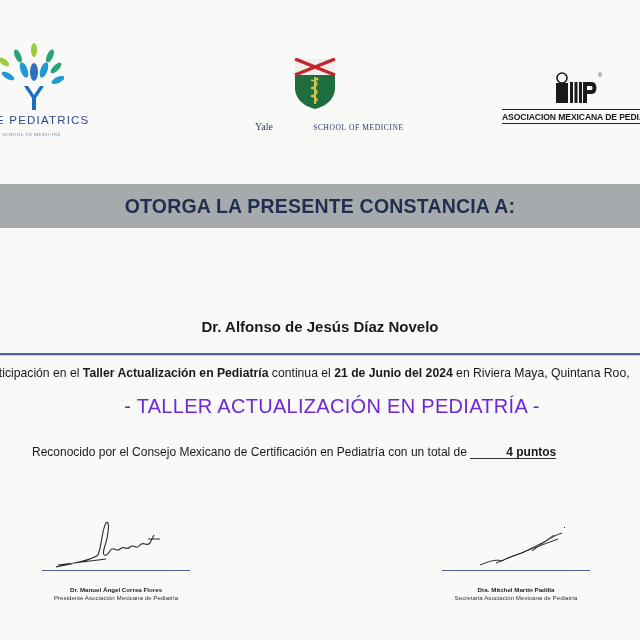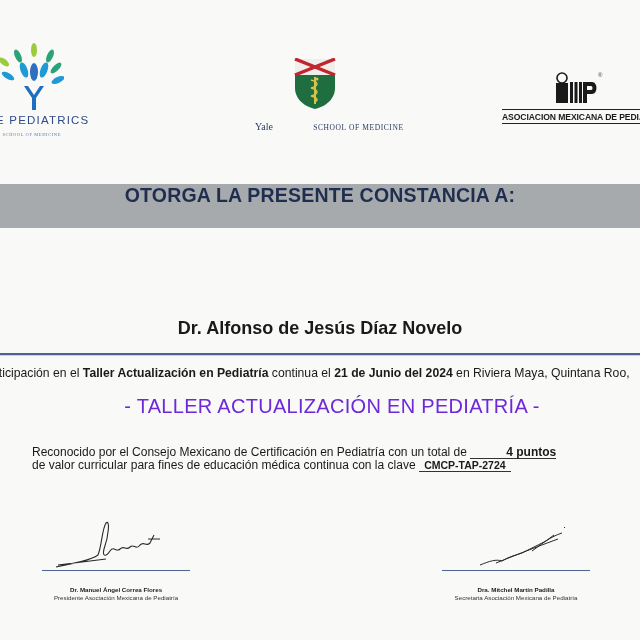--- a/index.html
+++ b/index.html
@@ -45,29 +45,29 @@
   .logo-right .label {
     position: absolute; left: 2px; top: 42px; white-space: nowrap;
     font-size: 8.6px; font-weight: bold; color: #1a1a1a; letter-spacing: -0.1px;
   }
   .logo-right .rule-top { position: absolute; left: 2px; top: 39px; width: 140px; height: 1px; background: #222; }
   .logo-right .rule-bot { position: absolute; left: 2px; top: 53px; width: 140px; height: 1px; background: #222; }
 
   
   .banner {
     left: 0; top: 184px; width: 640px; height: 44px; background: #a7aaad;
-    display: flex; justify-content: center;
+    display: flex; align-items: center; justify-content: center;
   }
   .banner span {
     font-size: 19.5px; font-weight: bold; color: #1f2d4f; letter-spacing: 0.2px;
   }
 
   .recipient {
     left: 0; top: 318px; width: 640px; text-align: center;
-    font-size: 18px; font-weight: bold; color: #1a1a1a;
+    font-size: 15px; font-weight: bold; color: #1a1a1a;
   }
   .divider {
     left: 0; top: 353px; width: 640px; height: 2px; background: #4f6390;
   }
   .divider2 {
     left: 0; top: 355px; width: 640px; height: 1px; background: #c9cfdc;
   }
   .participation {
     left: -12px; top: 366px; white-space: nowrap;
     font-size: 12.2px; color: #1a1a1a;
@@ -161,21 +161,20 @@
 <div class="abs recipient">Dr. Alfonso de Jesús Díaz Novelo</div>
 <div class="abs divider"></div>
 <div class="abs divider2"></div>
 
 <div class="abs participation"><span>articipación en el </span><b>Taller Actualización en Pediatría</b><span> continua el </span><b>21 de Junio del 2024</b><span> en Riviera Maya, Quintana Roo,</span></div>
 
 <div class="abs course-title">- TALLER ACTUALIZACIÓN EN PEDIATRÍA -</div>
 
 <div class="abs recognition">
   <div><span>Reconocido por el Consejo Mexicano de Certificación en Pediatría con un total de </span><span class="fill points">4 puntos</span></div>
-  <div><span>de valor curricular para fines de educación médica continua con la clave </span><span class="fill key">CMCP-TAP-2724</span></div>
 </div>
 
 <div class="abs sig sig-left">
   <svg class="scribble" width="160" height="60" viewBox="0 0 160 60">
     <path d="M20 52 C40 48 55 45 62 40 C66 30 66 14 70 8 C74 4 73 20 68 34 C66 42 70 42 74 36 C78 30 80 38 84 34 C88 30 90 36 94 32 C98 28 100 36 104 30 C108 26 110 32 114 28 L118 20 M112 24 L124 24 M22 50 L70 44" stroke="#2a2a2a" stroke-width="1.1" fill="none"></path>
   </svg>
   <div class="line"></div>
   <div class="name">Dr. Manuel Ángel Correa Flores</div>
   <div class="role">Presidente Asociación Mexicana de Pediatría</div>
 </div>

